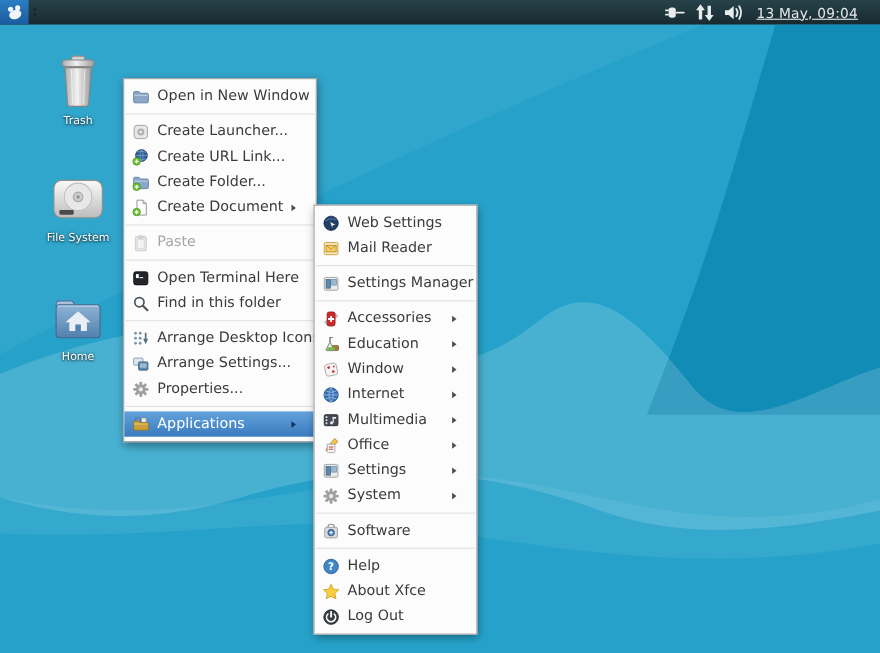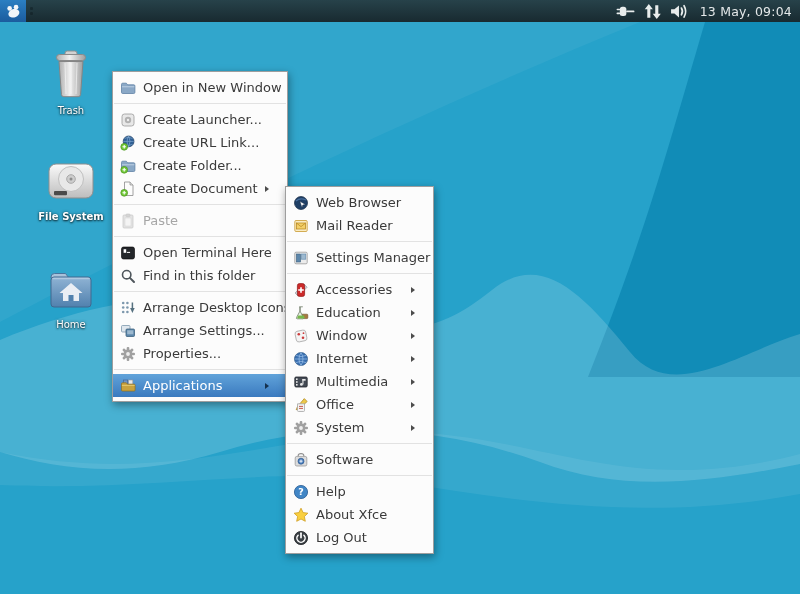--- a/index.html
+++ b/index.html
@@ -13,21 +13,21 @@
          background:linear-gradient(#27424a,#182a30);
          display:flex;align-items:center;z-index:20;}
   .logo-btn{width:26px;height:22px;background:linear-gradient(#2b7fc2,#1b5c9e);
             display:flex;align-items:center;justify-content:center;}
   .logo-btn svg{width:17px;height:17px;}
   .panel-handle{width:6px;height:12px;margin-left:4px;display:flex;flex-direction:column;
                 justify-content:center;gap:2px;opacity:.45;}
   .panel-handle i{display:block;width:3px;height:3px;background:#0d1a1e;border-radius:1px;}
   .panel-spacer{flex:1;}
   .tray-icon{width:19px;height:16px;margin:0 4px;display:flex;align-items:center;justify-content:center;}
-  .clock{color:#e4e8e9;font-size:12.5px;margin:0 8px 0 7px;letter-spacing:.2px;}
+  .clock{color:#e4e8e9;font-size:12.5px;margin:0 20px 0 7px;letter-spacing:.2px;text-decoration:underline;}
   
   .dicon{position:absolute;width:86px;text-align:center;z-index:2;cursor:default;}
   .dicon .dlabel{display:block;margin-top:3px;color:#fff;font-size:10px;
                  text-shadow:0 1px 2px rgba(0,0,0,.75),0 0 3px rgba(0,0,0,.5);}
   
   .menu{position:absolute;background:#fcfcfc;border:1px solid #9e9e9e;
         box-shadow:1px 3px 8px rgba(0,0,0,.38);padding:4px 0;z-index:10;}
   #context-menu{left:112px;top:71px;width:174px;}
   #app-submenu{left:285px;top:186px;width:147px;z-index:11;}
   .mi{height:23px;display:flex;align-items:center;gap:7px;padding:0 15px 0 7px;}
@@ -108,21 +108,21 @@
         </linearGradient>
       </defs>
       <rect x="14" y="1" width="12" height="4.5" rx="2.2" fill="#d2d2d2" stroke="#8f8f8f"></rect>
       <rect x="5.5" y="4.5" width="29" height="6" rx="3" fill="url(#trA)" stroke="#8a8a8a"></rect>
       <path d="M8 11.5 L10.4 44.5 q.2 2.2 2.4 2.2 h14.4 q2.2 0 2.4-2.2 L32 11.5 Z" fill="url(#trA)" stroke="#858585"></path>
       <path d="M14 13 15 44 M20 13 20 44 M26 13 25 44" stroke="#ffffff" stroke-opacity=".55" fill="none"></path>
     </svg>
     <span class="dlabel">Trash</span>
   </div>
 
-  <div class="dicon" style="left:28px;top:160px;font-weight:bold;">
+  <div class="dicon" style="left:28px;top:160px;">
     <svg width="50" height="44" viewBox="0 0 50 44">
       <defs>
         <linearGradient id="fsA" x1="0" x2="0" y1="0" y2="1">
           <stop offset="0" stop-color="#fafafa"></stop>
             <stop offset="1" stop-color="#bdbdbd"></stop>
         </linearGradient>
       </defs>
       <rect x="3" y="4" width="44" height="34" rx="7" fill="url(#fsA)" stroke="#8e8e8e"></rect>
       <circle cx="25" cy="19" r="12.5" fill="#e8e8e8" stroke="#c0c0c0"></circle>
       <circle cx="25" cy="19" r="4.3" fill="#cdcdcd" stroke="#a8a8a8"></circle>
@@ -295,21 +295,21 @@
 
   <div class="menu" id="app-submenu">
       <div class="mi">
         <span class="ic">
           <svg viewBox="0 0 16 16">
             <circle cx="8" cy="8" r="6.5" fill="#1f3f66" stroke="#122641" stroke-width=".7"></circle>
             <path d="M3 6q4-3.5 10-1" stroke="#486f9e" stroke-width="1.2" fill="none"></path>
             <path d="M6.8 6.3 12.6 9.4 9.8 10 9 12.8Z" fill="#fff" stroke="#122641" stroke-width=".5"></path>
           </svg>
         </span>
-        <span class="lb">Web Browser</span>
+        <span class="lb">Web Settings</span>
       </div>
       <div class="mi">
         <span class="ic">
           <svg viewBox="0 0 16 16">
             <rect x="1.8" y="2.5" width="12.4" height="11" rx="1.2" fill="#faecc3" stroke="#c9992e" stroke-width=".8"></rect>
             <rect x="3.4" y="5" width="9.2" height="6" fill="#f3cf68" stroke="#b3821c" stroke-width=".7"></rect>
             <path d="M3.4 5 8 8.6 12.6 5" stroke="#b3821c" stroke-width=".7" fill="none"></path>
           </svg>
         </span>
         <span class="lb">Mail Reader</span>
@@ -399,20 +399,31 @@
             <path d="M4.5 6.8h7v6.7q0 1-1 1h-5q-1 0-1-1Z" fill="#f4f4f4" stroke="#a5a5a5" stroke-width=".8"></path>
             <path d="M6 9.4h4M6 11.4h4" stroke="#c2483c" stroke-width=".9"></path>
           </svg>
         </span>
         <span class="lb">Office</span>
         <span class="arrow"></span>
       </div>
       <div class="mi">
         <span class="ic">
           <svg viewBox="0 0 16 16">
+            <rect x="1.8" y="2.2" width="12.4" height="11.6" rx="1.2" fill="#ececec" stroke="#9a9a9a" stroke-width=".8"></rect>
+            <rect x="3.4" y="4" width="4.2" height="8" fill="#5d87ab" stroke="#3e627f" stroke-width=".6"></rect>
+            <rect x="8.6" y="4" width="4.2" height="5.2" fill="#9db9cf" stroke="#5d87ab" stroke-width=".6"></rect>
+          </svg>
+        </span>
+        <span class="lb">Settings</span>
+        <span class="arrow"></span>
+      </div>
+      <div class="mi">
+        <span class="ic">
+          <svg viewBox="0 0 16 16">
             <g fill="#a0a0a0">
               <rect x="6.7" y="1" width="2.6" height="14" rx="1"></rect>
               <rect x="1" y="6.7" width="14" height="2.6" rx="1"></rect>
               <rect x="6.7" y="1" width="2.6" height="14" rx="1" transform="rotate(45 8 8)"></rect>
               <rect x="1" y="6.7" width="14" height="2.6" rx="1" transform="rotate(45 8 8)"></rect>
               <circle cx="8" cy="8" r="4.4"></circle>
             </g>
             <circle cx="8" cy="8" r="1.9" fill="#ededed"></circle>
           </svg>
         </span>

